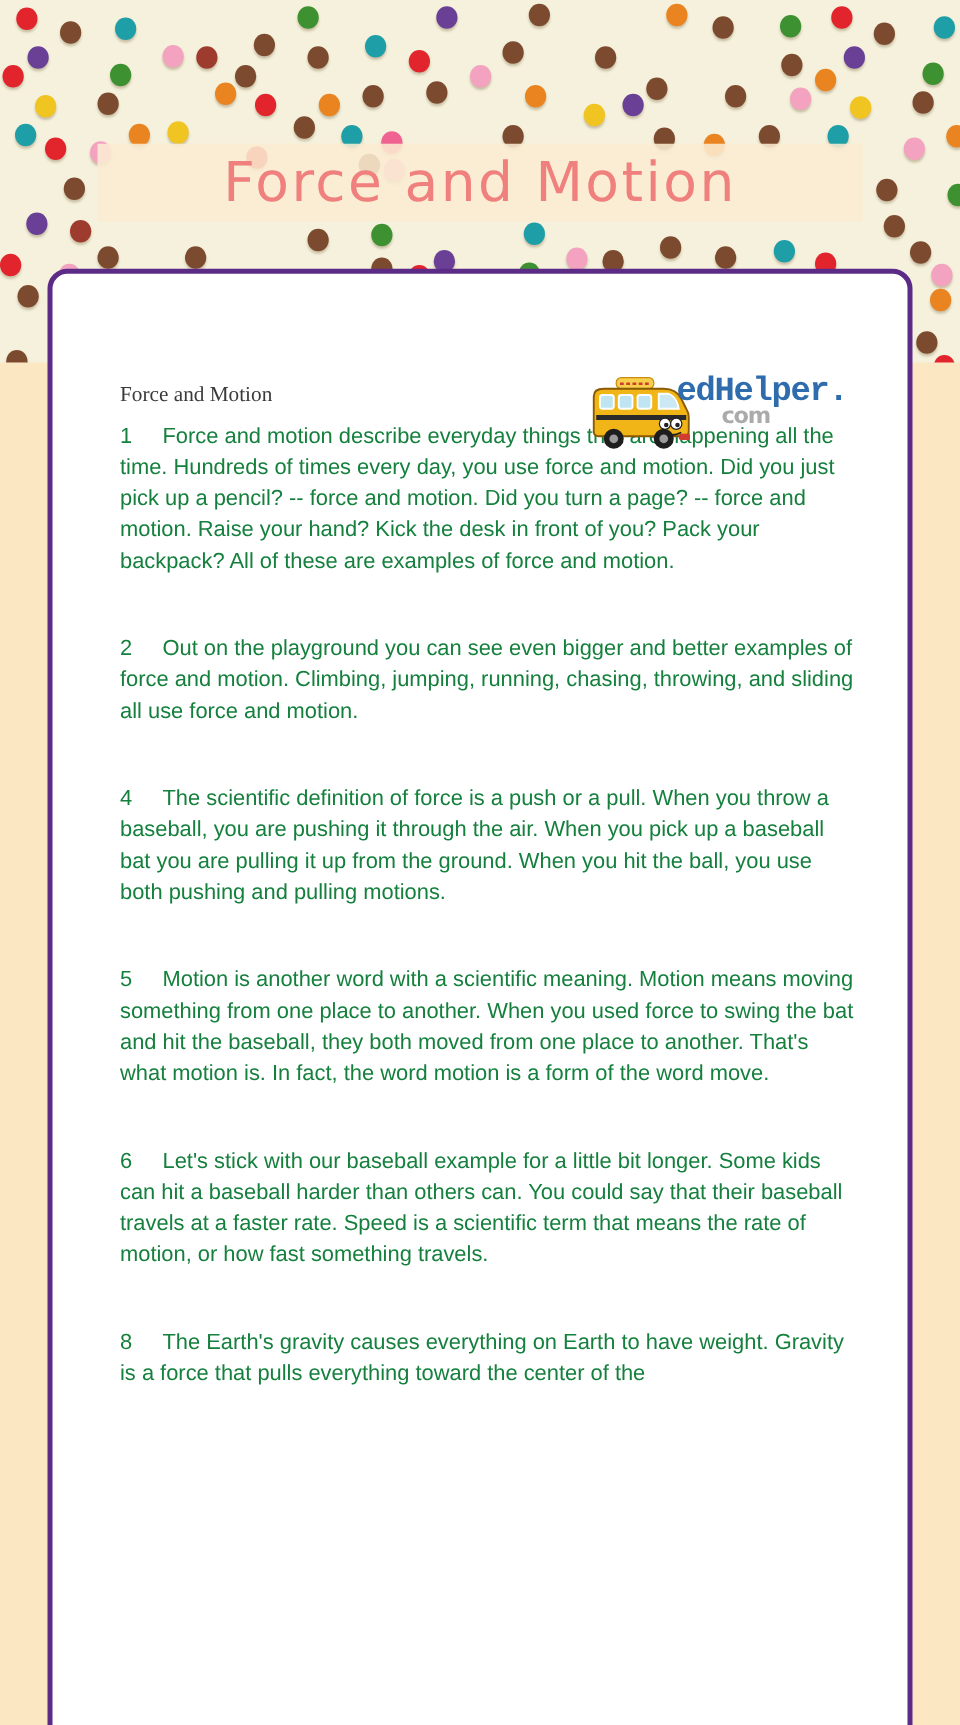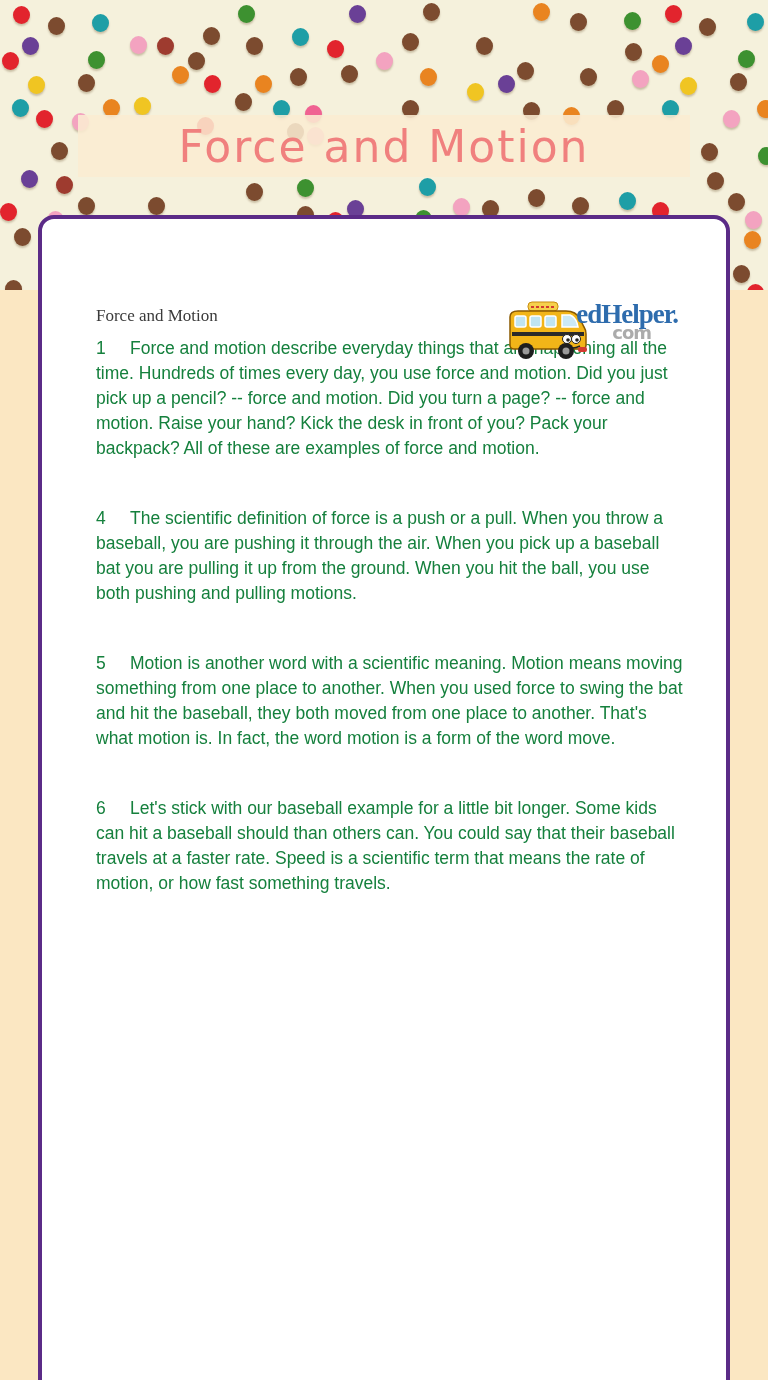--- a/index.html
+++ b/index.html
@@ -48,21 +48,21 @@
     font-family:"Liberation Sans",sans-serif;
   }
   .pnum{display:inline-block;min-width:34px;}
   
   .logo{
     position:absolute;top:82px;right:48px;display:flex;align-items:flex-start;z-index:3;
   }
   .logo svg{display:block;}
   .logo-text{margin-left:-16px;line-height:1;}
   .logo-brand{
-    font-family:Liberation Serif, serif;font-weight:bold;
+    font-family:Liberation Mono, monospace;font-weight:bold;
     font-size:27px;color:var(--brand-color,#2E6CAD);letter-spacing:-1px;display:block;
   }
   .logo-domain{
     font-family:"DejaVu Sans",sans-serif;font-weight:bold;
     font-size:18px;color:var(--domain-color,#ABABAB);letter-spacing:-1px;
     display:block;margin-top:-4px;padding-left:36px;
   }
 </style>
 </head>
 <body>
@@ -201,19 +201,21 @@
         <circle cx="62" cy="50" r="3.5" fill="#9A9A9A"></circle>
       </svg>
       <span class="logo-text">
         <span class="logo-brand">edHelper.</span>
         <span class="logo-domain">com</span>
       </span>
     </div>
 
     <div class="article-body">
         <p><span class="pnum">1</span><span>Force and motion describe everyday things that are happening all the time. Hundreds of times every day, you use force and motion. Did you just pick up a pencil? -- force and motion. Did you turn a page? -- force and motion. Raise your hand? Kick the desk in front of you? Pack your backpack? All of these are examples of force and motion.</span></p>
+        <p><span class="pnum">2</span><span>Out on the playground you can see even bigger and better examples of force and motion. Climbing, jumping, running, chasing, throwing, and sliding all use force and motion.</span></p>
         <p><span class="pnum">4</span><span>The scientific definition of force is a push or a pull. When you throw a baseball, you are pushing it through the air. When you pick up a baseball bat you are pulling it up from the ground. When you hit the ball, you use both pushing and pulling motions.</span></p>
         <p><span class="pnum">5</span><span>Motion is another word with a scientific meaning. Motion means moving something from one place to another. When you used force to swing the bat and hit the baseball, they both moved from one place to another. That's what motion is. In fact, the word motion is a form of the word move.</span></p>
-        <p><span class="pnum">6</span><span>Let's stick with our baseball example for a little bit longer. Some kids can hit a baseball should than others can. You could say that their baseball travels at a faster rate. Speed is a scientific term that means the rate of motion, or how fast something travels.</span></p>
+        <p><span class="pnum">6</span><span>Let's stick with our baseball example for a little bit longer. Some kids can hit a baseball harder than others can. You could say that their baseball travels at a faster rate. Speed is a scientific term that means the rate of motion, or how fast something travels.</span></p>
+        <p><span class="pnum">8</span><span>The Earth's gravity causes everything on Earth to have weight. Gravity is a force that pulls everything toward the center of the</span></p>
       </div>
 
   </div>
 </div>
 
 </body></html>

